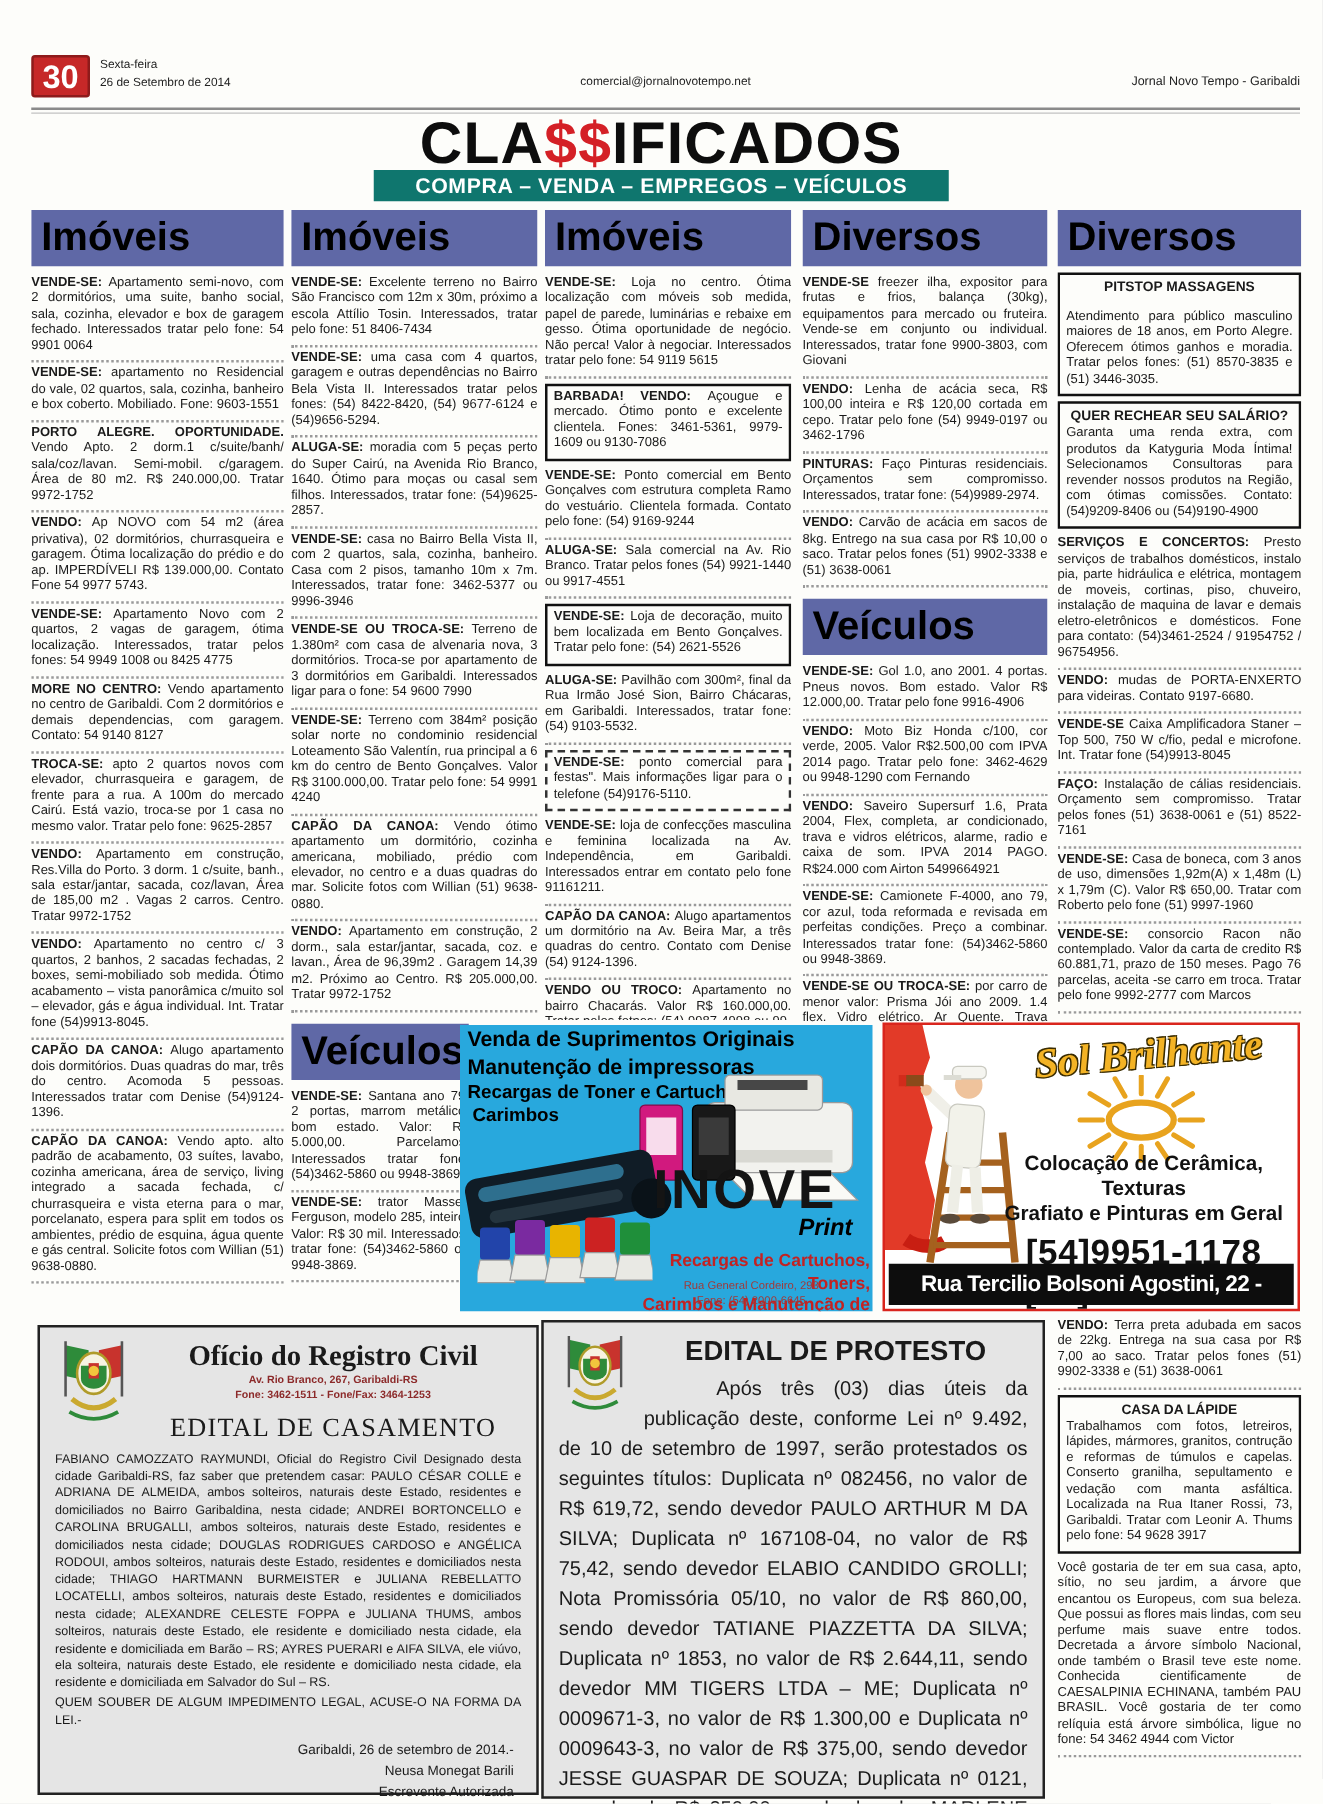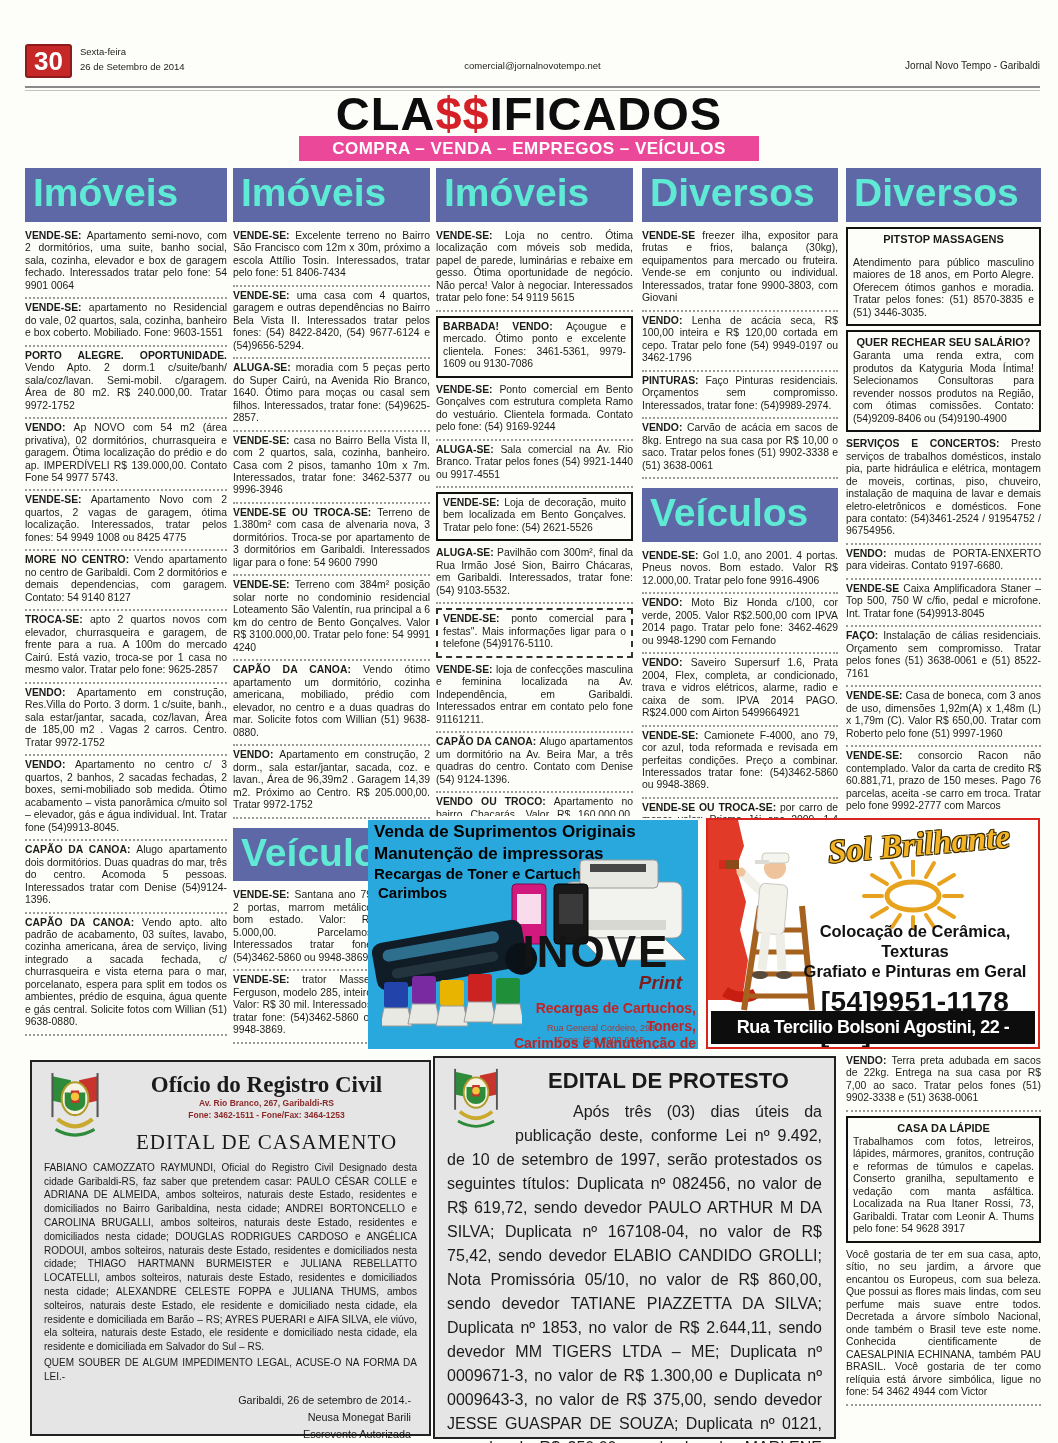--- a/index.html
+++ b/index.html
@@ -13,55 +13,55 @@
   #date-block{position:absolute;left:55px;top:1px;font-size:9.5px;line-height:1.55;color:#222;}
   #header-email{position:absolute;left:0;right:0;top:16px;text-align:center;font-size:9.5px;color:#222;}
   #header-masthead{position:absolute;right:0;top:16px;font-size:10px;color:#222;}
   #header-rule{position:absolute;left:25px;right:18px;top:86px;height:2px;
                border-top:2px solid #8a8a8a;border-bottom:1px solid #c2c2c2;}
 
   
   #main-title{position:absolute;left:0;right:0;top:90px;text-align:center;
               font-weight:900;font-size:47px;letter-spacing:1px;line-height:1;color:#0d0d0d;}
   #main-title .dollar{color:#d42026;}
-  #category-banner{position:absolute;left:299px;top:136px;width:460px;height:25px;background:#ec4899;
+  #category-banner{position:absolute;left:299px;top:136px;width:460px;height:25px;background:#0f766e;
                    color:#fff;font-weight:bold;font-size:17px;line-height:25px;text-align:center;letter-spacing:.5px;}
 
   
   .col{position:absolute;top:168px;overflow:hidden;}
   #c-col1{left:25px;width:202px;max-height:892px;}
   #c-col2{left:233px;width:197px;max-height:890px;}
   #c-col3{left:436px;width:197px;max-height:648px;}
   #c-col4{left:642px;width:196px;max-height:650px;}
   #c-col5{left:846px;width:195px;max-height:648px;}
   #c-col5b{left:846px;width:195px;top:1052px;max-height:390px;}
 
   .section + .section{margin-top:9px;}
   .section.narrow{width:142px;}
-  .section-header{background:#5f68a6;color:#5eead4;font-weight:bold;font-size:39px;line-height:1.25;
+  .section-header{background:#5f68a6;color:#000000;font-weight:bold;font-size:32px;line-height:1.25;
                   padding:1px 8px 4px;margin-bottom:5px;}
   .ad{border-bottom:2px dotted #9a9a9a;padding:3px 0 5px;}
   .ad-text{margin:0;font-size:10.4px;line-height:1.2;text-align:justify;}
   .lead{font-weight:bold;}
   .ad.box{border:2px solid #111;padding:3px 5px 5px;margin:4px 0 3px;}
   .ad.dashed{border:2px dashed #333;padding:3px 5px 5px;margin:4px 0 3px;}
   .ad-title{font-weight:bold;text-align:center;font-size:11px;margin:1px 0 2px;}
   .ad-title.gap{margin-bottom:12px;}
 
   
   #inove-ad{position:absolute;left:368px;top:820px;width:330px;height:229px;background:#28a8dd;overflow:hidden;}
   .inove-line{color:#000000;font-weight:bold;margin:2px 6px 0;line-height:1.15;}
   .inove-l1{font-size:17px;}.inove-l2{font-size:17px;}.inove-l3{font-size:15px;}.inove-l4{font-size:15px;margin-left:10px;}
   #inove-printer{position:absolute;right:2px;top:34px;}
   #inove-carts{position:absolute;left:140px;top:60px;}
   #inove-toner{position:absolute;left:0px;top:92px;}
   #inove-stamps{position:absolute;left:14px;top:152px;}
   #inove-logo{position:absolute;right:12px;top:110px;width:180px;text-align:center;color:#141414;
               font-weight:900;font-size:44px;line-height:1;letter-spacing:2px;}
-  #inove-logo-sub{position:absolute;right:16px;top:152px;width:80px;text-align:right;color:#7f1d1d;
+  #inove-logo-sub{position:absolute;right:16px;top:152px;width:80px;text-align:right;color:#000000;
                   font-weight:bold;font-style:italic;font-size:19px;}
   .inove-red{position:absolute;right:2px;width:190px;text-align:right;color:#c32222;font-weight:bold;font-size:14px;line-height:1.25;}
   #inove-red1{top:180px;}
   .inove-addr{position:absolute;right:2px;width:190px;text-align:center;color:#a03a3a;font-size:9px;line-height:1.3;}
   #inove-addr1{top:203px;}
 
   
   #sol-ad{position:absolute;left:706px;top:818px;width:334px;height:231px;background:#fff;
           border:2px solid #d9251d;box-sizing:border-box;overflow:hidden;}
   #sol-painter{position:absolute;left:0;top:0;}

